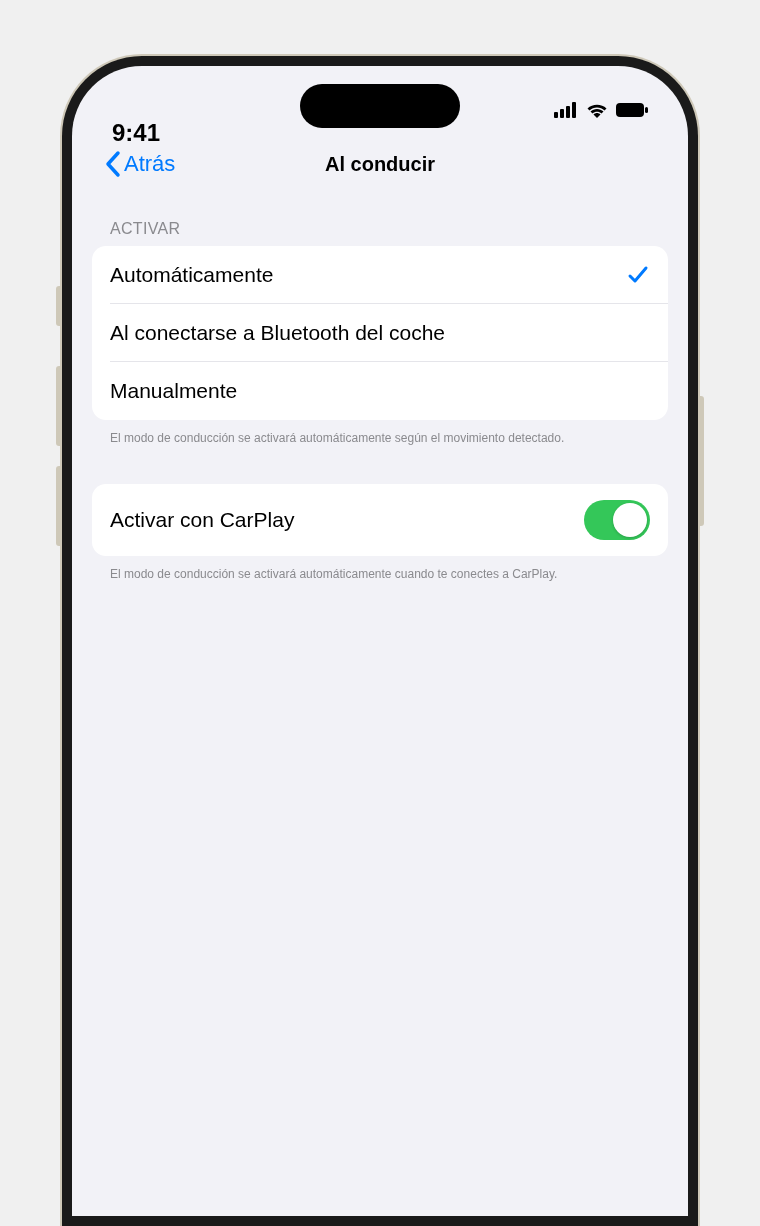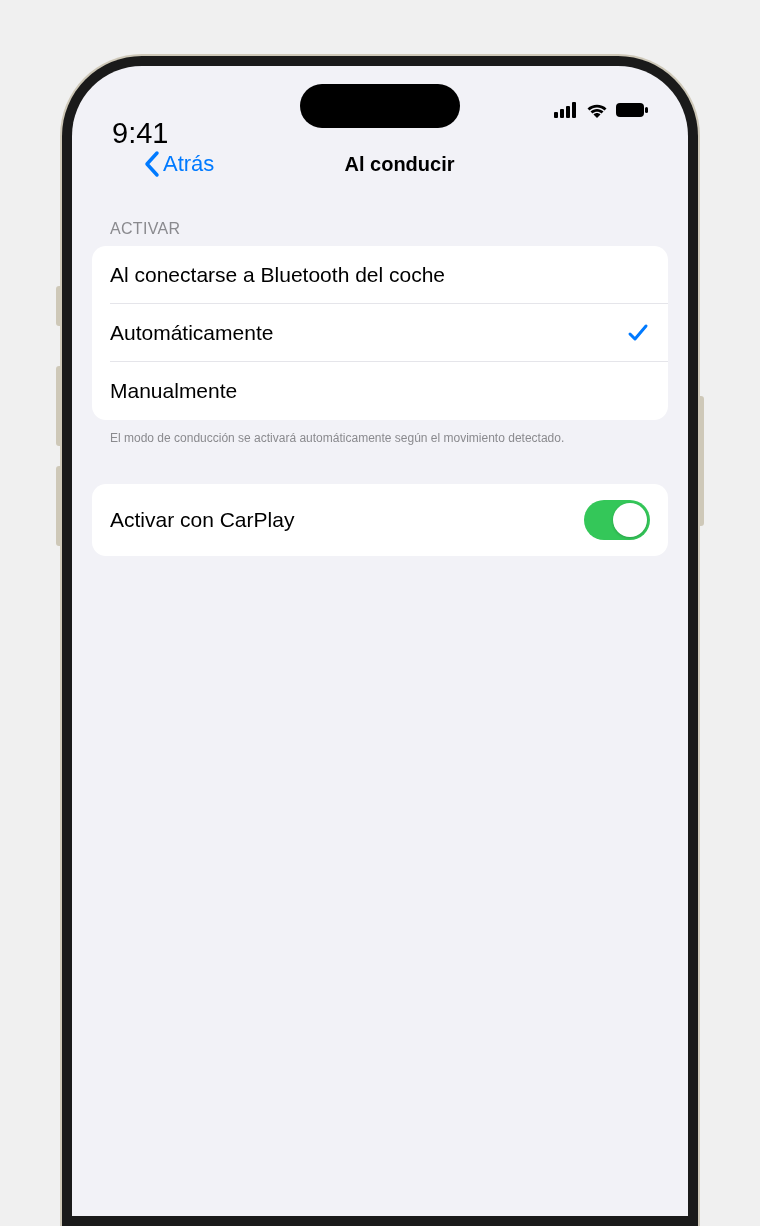--- a/index.html
+++ b/index.html
@@ -85,42 +85,41 @@
     
     .status-bar {
       height: 70px;
       display: flex;
       justify-content: space-between;
       align-items: center;
       padding: 18px 40px 0;
     }
     
     .status-time {
-      font-size: 29px;
-      font-weight: 400;
+      font-size: 24px;
+      font-weight: 700;
       color: #000;
       width: 120px;
       margin-top: 46px;
     }
     
     .status-icons {
       display: flex;
       align-items: center;
       gap: 8px;
       width: 120px;
       justify-content: flex-end;
     }
     
     .nav-bar {
       height: 56px;
       display: flex;
       align-items: center;
       position: relative;
       padding: 0 32px;
-      margin-left: 39px;
     }
     
     .back-button {
       display: flex;
       align-items: center;
       color: #007aff;
       font-size: 22px;
       font-weight: 400;
       gap: 2px;
       cursor: pointer;
@@ -259,42 +258,43 @@
       </div>
       <div class="nav-title">Al conducir</div>
     </div>
 
     <div class="content">
 
       <div class="section-header">ACTIVAR</div>
 
       <div class="list-group">
         <div class="list-row">
-          <span class="list-label">Al conectarse a Bluetooth del coche</span>
-        </div>
-        <div class="list-row">
           <span class="list-label">Automáticamente</span>
           <svg class="checkmark" width="24" height="24" viewBox="0 0 24 24">
             <path d="M4 13 L9 18 L20 5" stroke="#007aff" stroke-width="3" fill="none" stroke-linecap="round" stroke-linejoin="round"></path>
           </svg>
+        </div>
+        <div class="list-row">
+          <span class="list-label">Al conectarse a Bluetooth del coche</span>
         </div>
         <div class="list-row">
           <span class="list-label">Manualmente</span>
         </div>
       </div>
 
       <div class="section-footer">El modo de conducción se activará automáticamente según el movimiento detectado.</div>
 
       <div class="section-gap"></div>
 
       <div class="list-group">
         <div class="list-row">
           <span class="list-label">Activar con CarPlay</span>
           <div class="toggle">
             <div class="toggle-knob"></div>
           </div>
         </div>
       </div>
 
+      <div class="section-footer">El modo de conducción se activará automáticamente cuando te conectes a CarPlay.</div>
 
     </div>
   </div>
 </div>
 
 </body></html>

